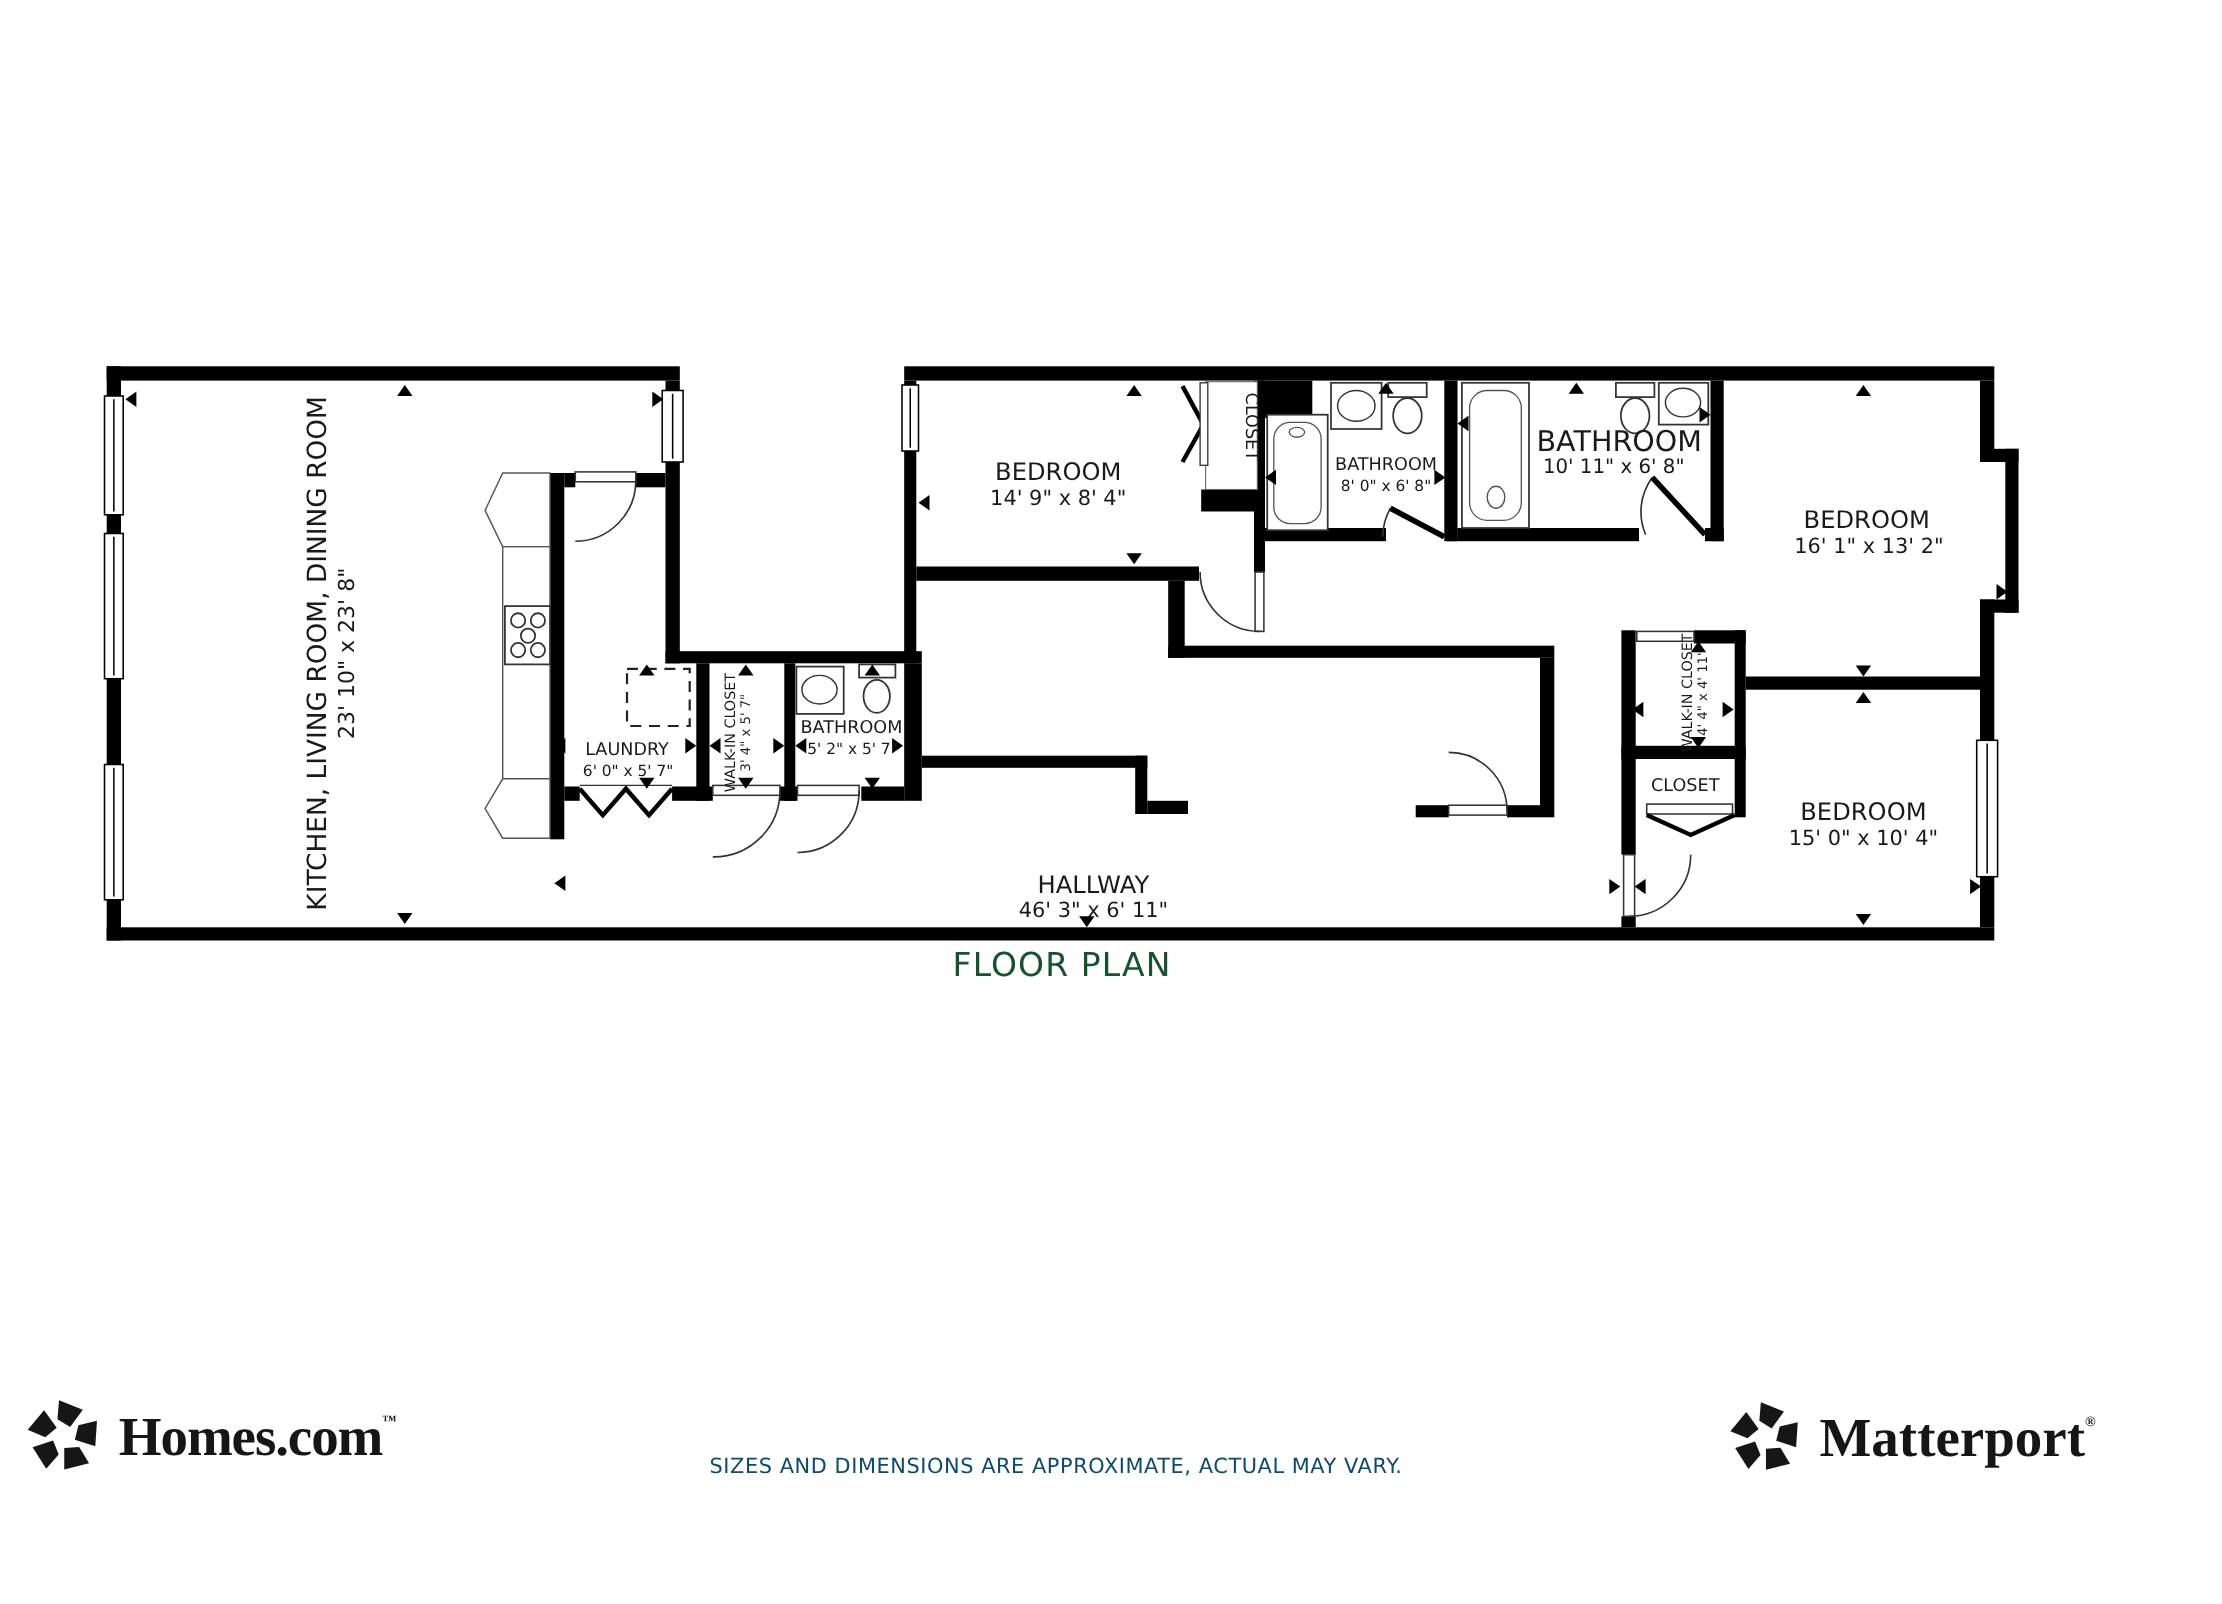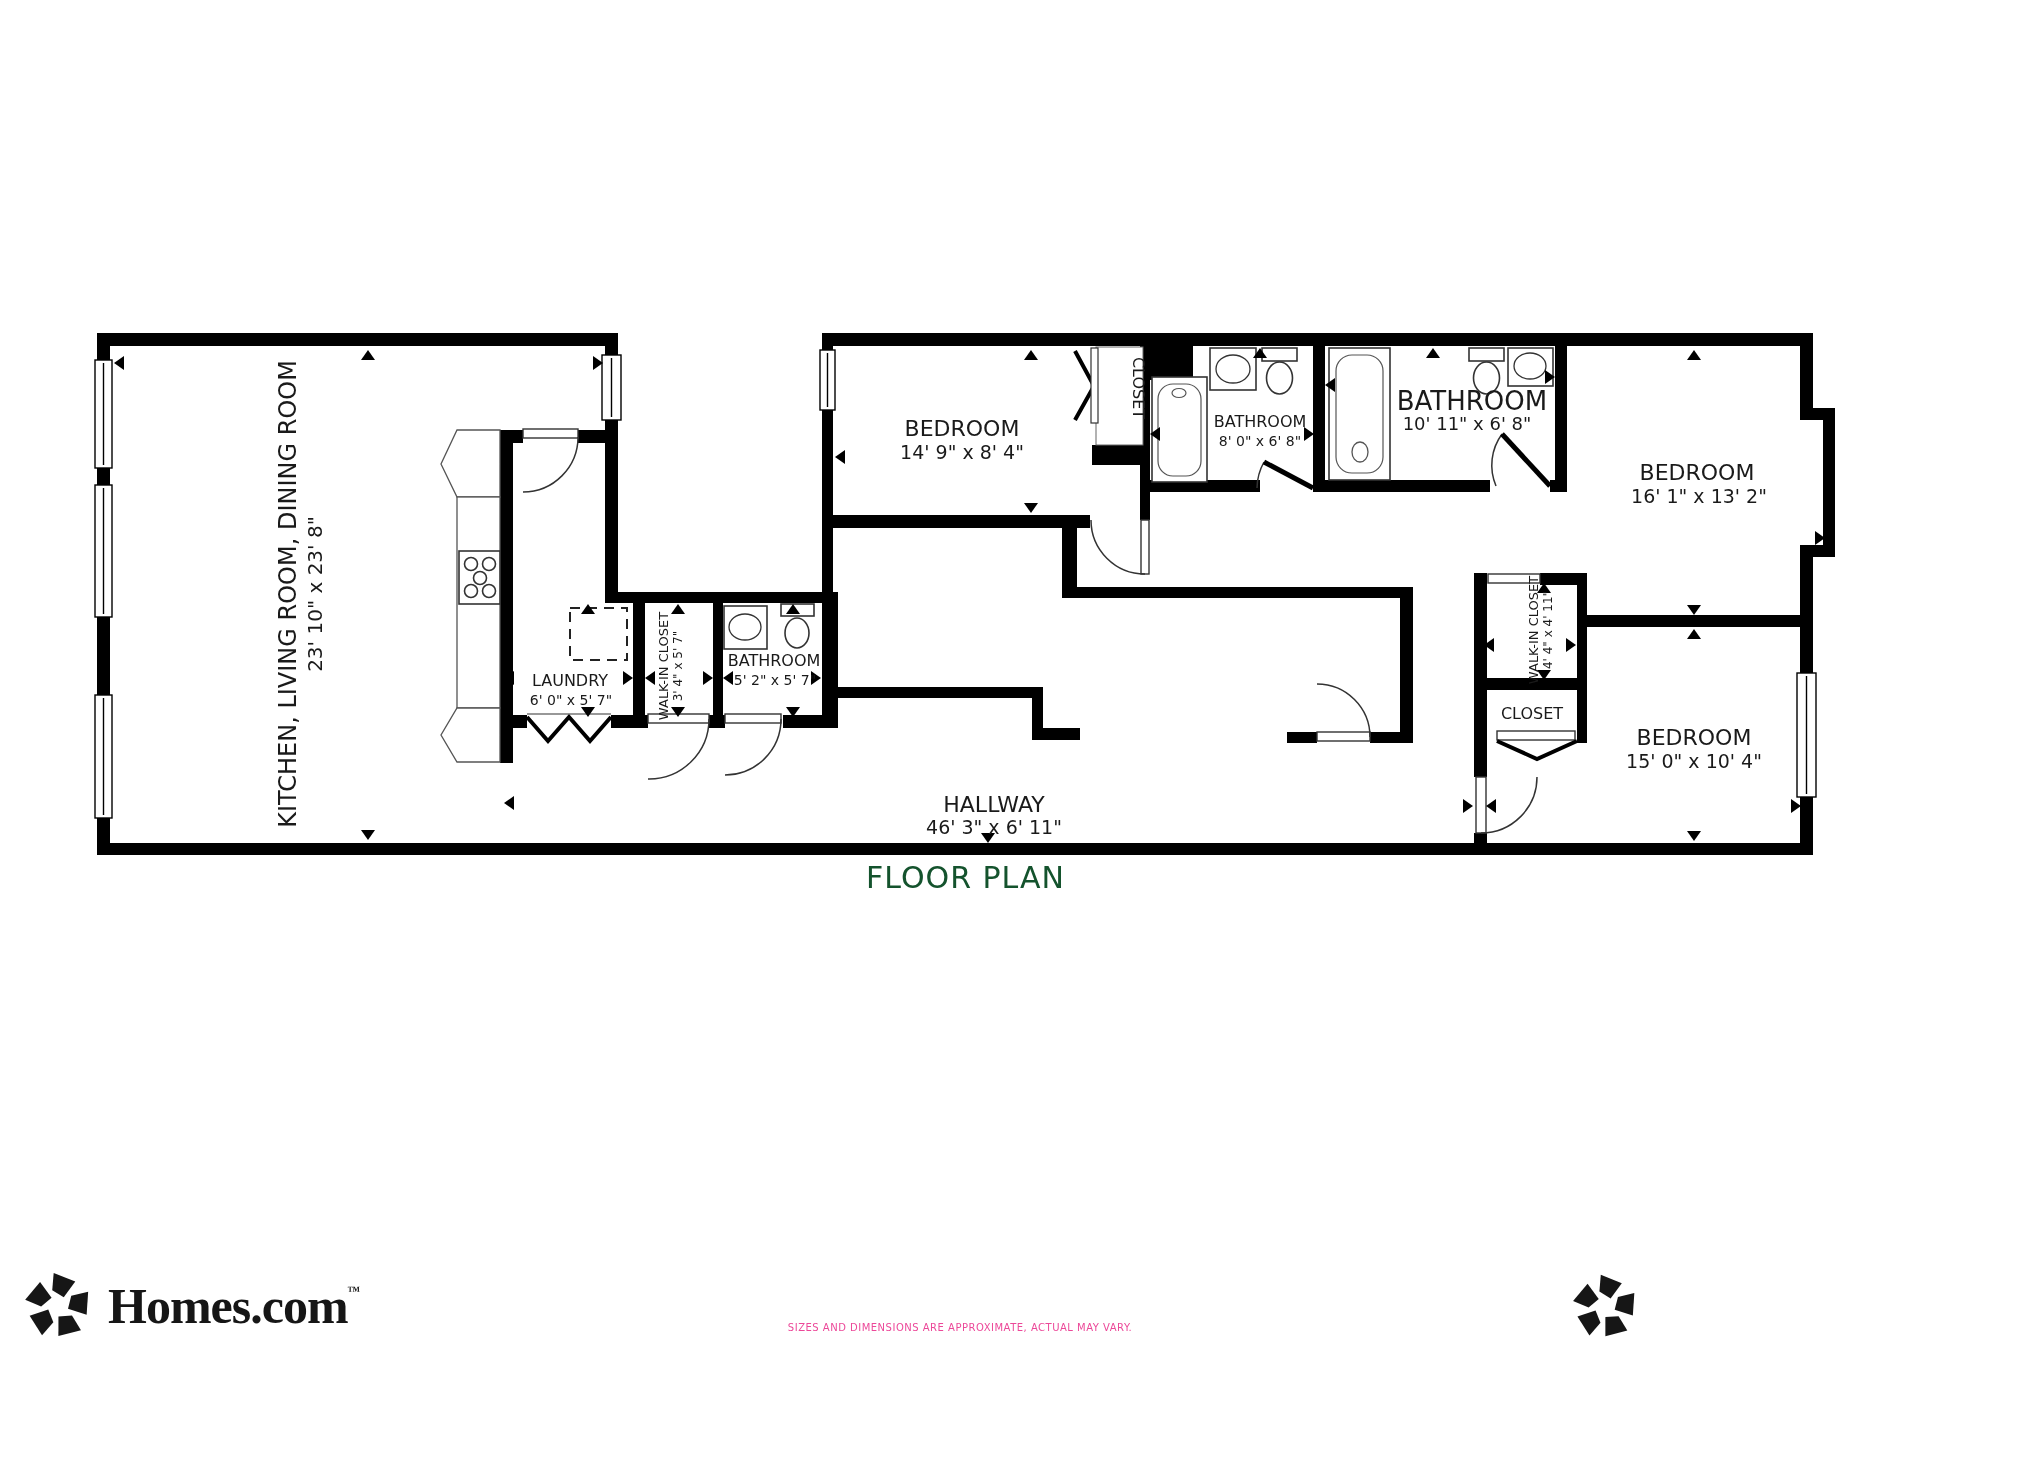--- a/index.html
+++ b/index.html
@@ -1,19 +1,19 @@
 <!DOCTYPE html>
 <html><head>
 <meta charset="utf-8">
 <style>
   html,body{margin:0;padding:0;background:#fff;}
   body{position:relative;width:2020px;height:1458px;font-family:"DejaVu Sans","Liberation Sans",sans-serif;overflow:hidden;}
   #plan-svg{position:absolute;left:0;top:0;}
   .page-title{position:absolute;left:866px;top:860px;font-size:30px;font-weight:500;color:#14532d;letter-spacing:1px;}
-  .disclaimer{position:absolute;left:520px;top:1322px;width:880px;text-align:center;font-size:10px;color:#ec4899;letter-spacing:.5px;}
+  .disclaimer{position:absolute;left:520px;top:1322px;width:880px;text-align:center;font-size:19px;color:#0c4a6e;letter-spacing:.5px;}
   .brand{position:absolute;display:flex;align-items:center;gap:14px;color:#161616;}
   .brand-left{left:22px;top:1268px;}
   .brand-right{left:1570px;top:1270px;}
   .brand .word{font-family:"Liberation Serif","DejaVu Serif",serif;font-size:50px;}
   .brand-left .word{font-weight:700;letter-spacing:-1px;}
   .brand-right .word{font-weight:600;letter-spacing:0;}
   .brand sup{font-size:13px;vertical-align:28px;}
   svg text{fill:#1a1a1a;}
   .room-name{font-size:22px;}
   .room-dims{font-size:19px;}
@@ -303,13 +303,14 @@
 <div class="brand brand-right">
   <svg width="70" height="74" viewBox="0 0 100 100">
     <g fill="#161616">
       <path d="M44,4 L74,16 L58,38 L42,28 Z"></path>
       <path d="M44,4 L74,16 L58,38 L42,28 Z" transform="rotate(72 50 50)"></path>
       <path d="M44,4 L74,16 L58,38 L42,28 Z" transform="rotate(144 50 50)"></path>
       <path d="M44,4 L74,16 L58,38 L42,28 Z" transform="rotate(216 50 50)"></path>
       <path d="M44,4 L74,16 L58,38 L42,28 Z" transform="rotate(288 50 50)"></path>
     </g>
   </svg>
+  <div class="word"><span>Matterport</span><sup>®</sup></div>
 </div>
 
 </body></html>

